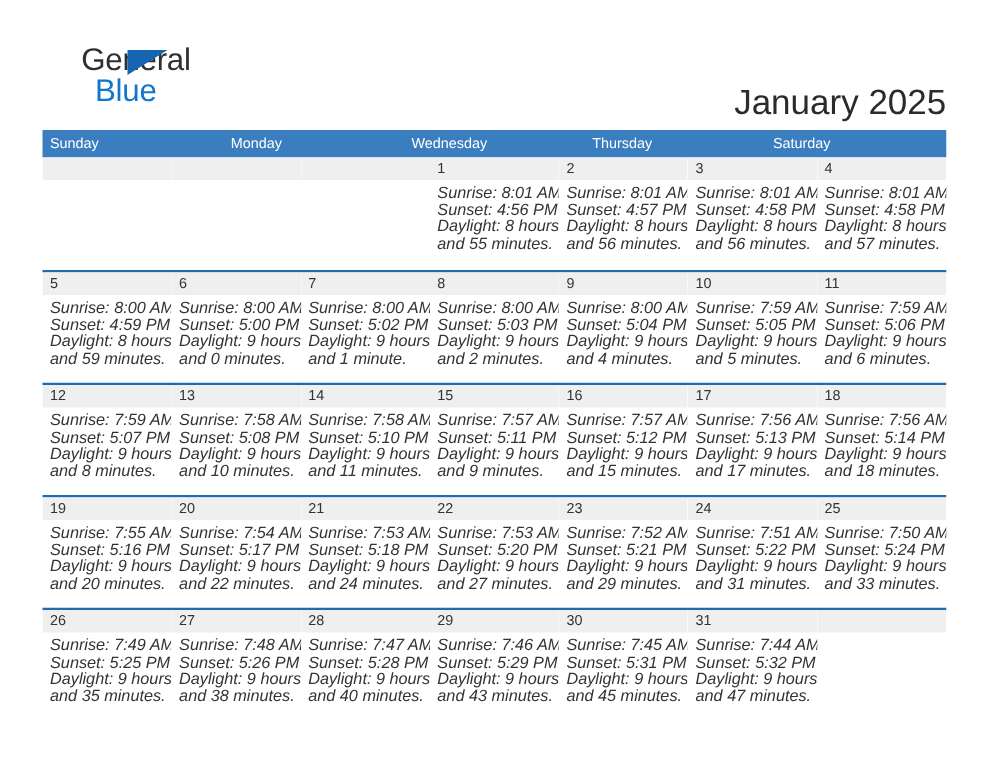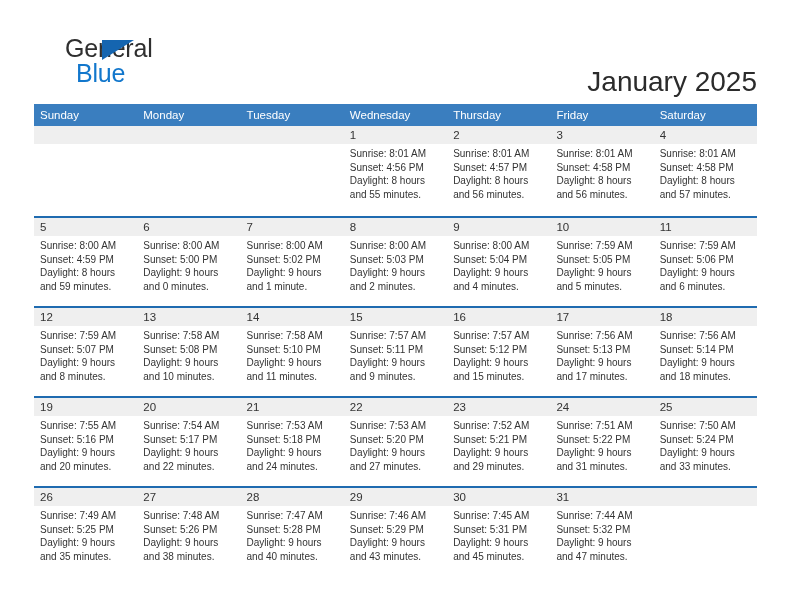--- a/index.html
+++ b/index.html
@@ -138,23 +138,24 @@
     box-sizing: border-box;
     font-size: 11.5px;
     line-height: 18px;
     color: #333333;
   }
   .cell.empty .daynum-band {
     background: #efefef;
   }
   .cell .info {
     padding: 3px 6px 0 6px;
-    font-size: 10px;
+    font-size: 13px;
     line-height: 13.6px;
     color: #333333;
+    font-style: italic;
   }
   .info div {
     white-space: nowrap;
   }
 </style>
 </head>
 <body>
 
 <div class="page">
 
@@ -171,24 +172,22 @@
       <p class="cal-subtitle">Dzhubga, Russia</p>
     </div>
 
   </div>
 
   <div class="calendar">
 
     <div class="dow-row">
       <div class="dow">Sunday</div>
       <div class="dow">Monday</div>
-      <div class="dow">Tuesday</div>
       <div class="dow">Wednesday</div>
       <div class="dow">Thursday</div>
-      <div class="dow">Friday</div>
       <div class="dow">Saturday</div>
     </div>
 
     <div id="weeks-host">
         <div class="week first">
           <div class="cell empty">
             <div class="daynum-band"></div>
           </div>
           <div class="cell empty">
             <div class="daynum-band"></div>

